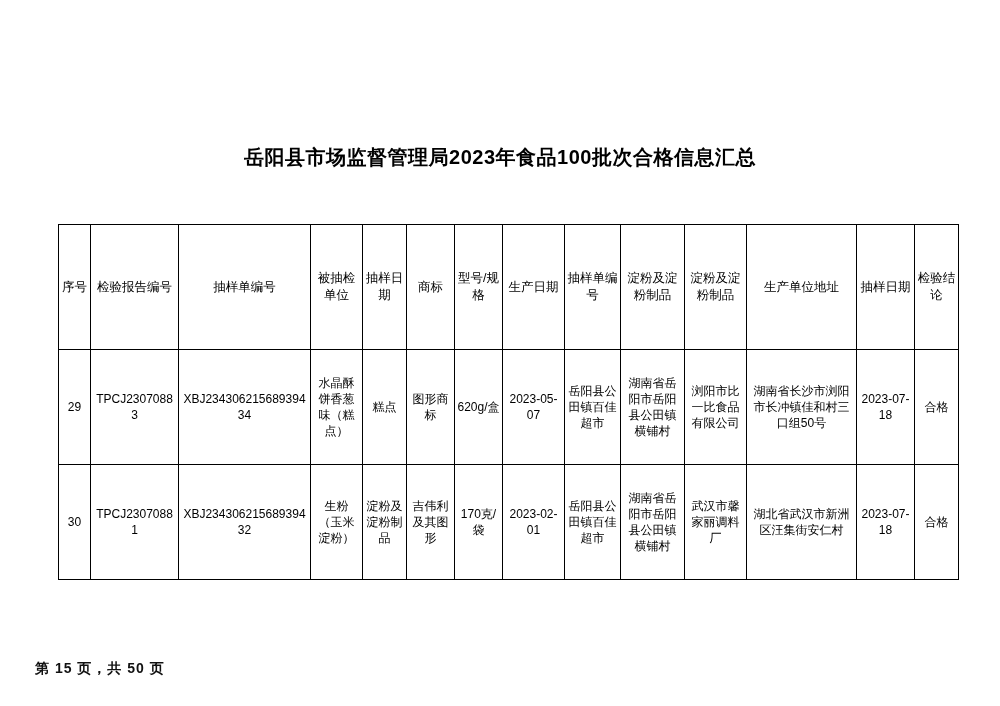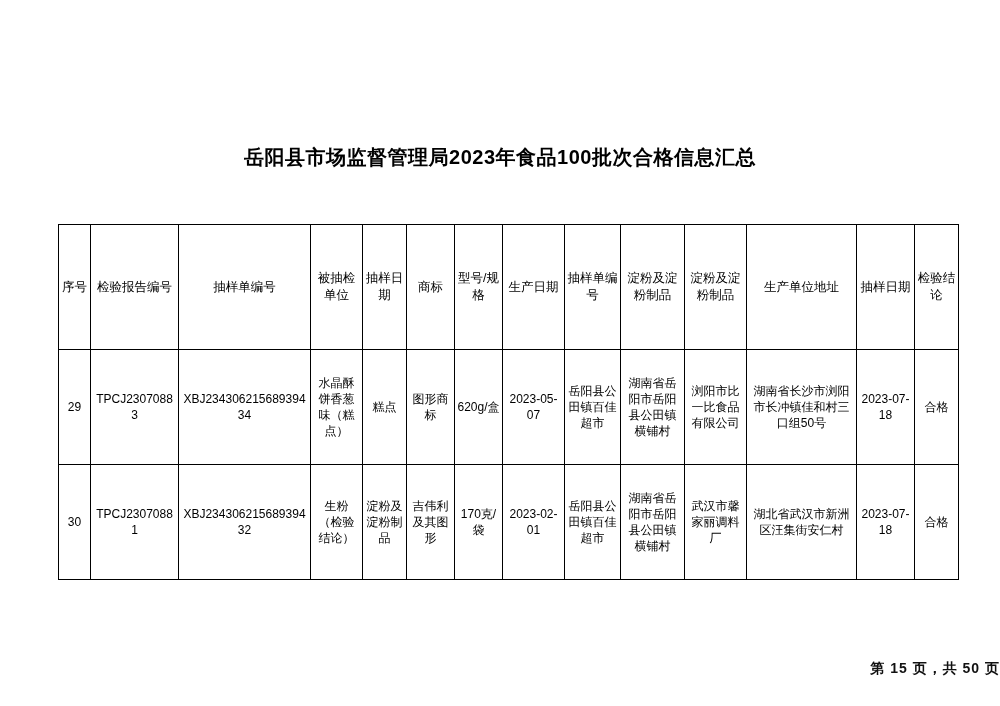--- a/index.html
+++ b/index.html
@@ -78,21 +78,21 @@
   col.c10 { width: 62px; }
   col.c11 { width: 110px; }
   col.c12 { width: 58px; }
   col.c13 { width: 44px; }
 
   .footer {
     position: absolute;
     left: 0;
     right: 0;
     bottom: 44px;
-    text-align: right;
+    text-align: left;
     font-size: 14px;
     font-weight: bold;
     letter-spacing: 1px;
     color: #111;
     padding-left: 35px;
   }
 </style>
 </head>
 <body>
 
@@ -150,21 +150,21 @@
           <td>湖南省岳阳市岳阳县公田镇横铺村</td>
           <td>浏阳市比一比食品有限公司</td>
           <td>湖南省长沙市浏阳市长冲镇佳和村三口组50号</td>
           <td>2023-07-18</td>
           <td>合格</td>
         </tr>
         <tr>
           <td>30</td>
           <td>TPCJ23070881</td>
           <td>XBJ23430621568939432</td>
-          <td>生粉（检验结论）</td>
+          <td>生粉（玉米淀粉）</td>
           <td>淀粉及淀粉制品</td>
           <td>吉伟利及其图形</td>
           <td>170克/袋</td>
           <td>2023-02-01</td>
           <td>岳阳县公田镇百佳超市</td>
           <td>湖南省岳阳市岳阳县公田镇横铺村</td>
           <td>武汉市馨家丽调料厂</td>
           <td>湖北省武汉市新洲区汪集街安仁村</td>
           <td>2023-07-18</td>
           <td>合格</td>

